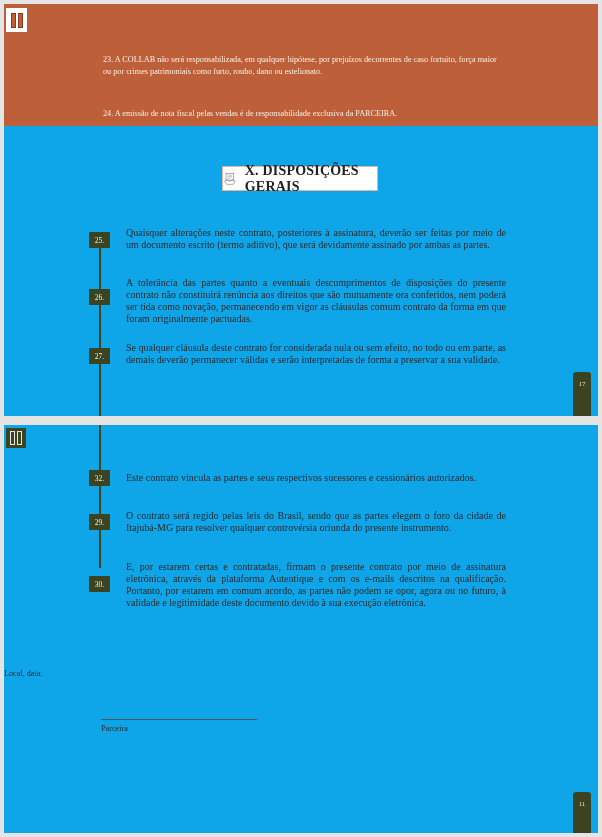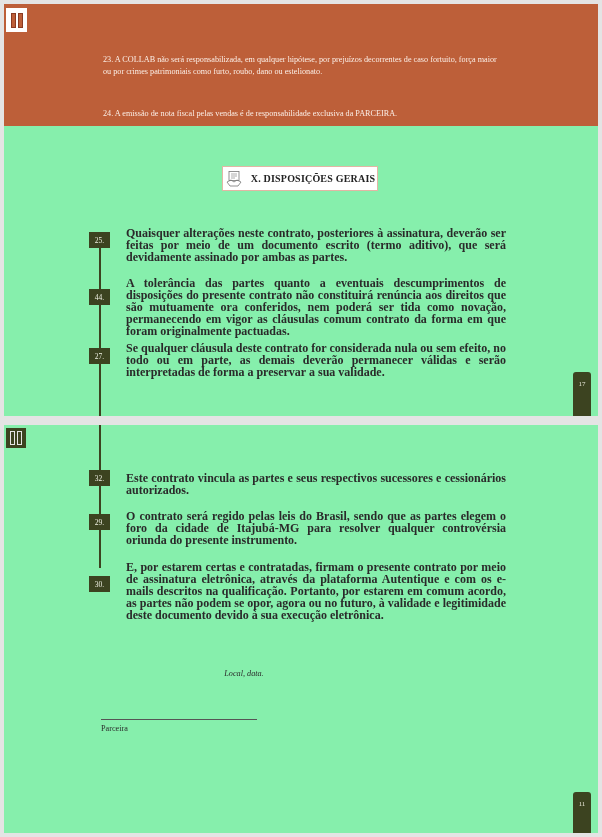--- a/index.html
+++ b/index.html
@@ -4,21 +4,21 @@
 <style>
   html, body { margin: 0; padding: 0; }
   body {
     width: 602px; height: 837px; overflow: hidden;
     background: #e4e4e4;
     font-family: "Liberation Serif", "DejaVu Serif", serif;
     color: #2b2b2b;
     position: relative;
   }
   .page {
-    position: absolute; left: 4px; width: 594px; background: #86efac;
+    position: absolute; left: 4px; width: 594px; background: #0ea5e9;
     overflow: hidden;
   }
   #page10 { top: 4px; height: 412px; }
   #page11 { top: 425px; height: 408px; }
 
   .orange-band {
     position: absolute; left: 0; top: 0; width: 594px; height: 122px;
     background: #bd5f39;
   }
   .logo-box {
@@ -36,47 +36,47 @@
   }
   .band-text.p23 { top: 50px; }
   .band-text.p24 { top: 89px; margin-top: 15px; }
 
   .section-header {
     position: absolute; left: 218px; top: 162px; width: 156px; height: 25px;
     border: 1px solid #e3b6a4; box-sizing: border-box;
     display: flex; align-items: center; justify-content: center; gap: 8px;
     background: #fff;
   }
-  .section-header .title { font-size: 10px; font-weight: bold; color: #222; letter-spacing: 0.2px; }
+  .section-header .title { font-size: 14px; font-weight: bold; color: #222; letter-spacing: 0.2px; }
   .section-icon { width: 18px; height: 18px; }
 
   .timeline-line { position: absolute; width: 2px; background: #3c4320; }
   #page10 .timeline-line { left: 95px; top: 232px; height: 180px; }
   #page11 .timeline-line { left: 95px; top: 0; height: 143px; }
 
   .clause { position: absolute; left: 85px; width: 420px; }
   .clause .num {
     position: absolute; left: 0; width: 21px; height: 16px;
     background: #3c4320; color: #eef0e2; font-size: 7.5px;
     display: flex; align-items: center; justify-content: center; text-align: center;
   }
   .clause .text {
     position: absolute; left: 37px; width: 380px;
-    font-size: 12px; line-height: 12px; text-align: justify; color: #2a2a2a; font-weight: bold;
+    font-size: 10px; line-height: 12px; text-align: justify; color: #2a2a2a;
   }
 
   .page-tab {
     position: absolute; width: 18px; background: #3c4320; color: #e8e8d8;
     font-size: 7px; text-align: center; border-radius: 3px 3px 0 0;
     padding-top: 8px; box-sizing: border-box;
   }
   #page10 .page-tab { left: 569px; top: 368px; height: 44px; }
   #page11 .page-tab { left: 569px; top: 367px; height: 41px; }
 
-  .local-date { position: absolute; left: 0; width: 480px; top: 244px; text-align: center; font-size: 8.2px; font-style: italic; }
+  .local-date { position: absolute; left: 0; width: 480px; top: 244px; font-size: 8.2px; }
   .sig { position: absolute; top: 294px; width: 156px; text-align: left; font-size: 8.2px; }
   .sig .line { border-top: 1px solid #555; margin-bottom: 4px; }
   .sig.left { left: 97px; }
   .sig.right { left: 339px; }
 </style>
 </head>
 <body>
 
 <div class="page" id="page10">
   <div class="orange-band">
@@ -101,21 +101,21 @@
     <span class="title">X. DISPOSIÇÕES GERAIS</span>
   </div>
 
   <div class="timeline-line"></div>
 
   <div class="clause" style="top:226px">
     <div class="num" style="top:2px">25.</div>
     <div class="text" style="top:-3px">Quaisquer alterações neste contrato, posteriores à assinatura, deverão ser feitas por meio de um documento escrito (termo aditivo), que será devidamente assinado por ambas as partes.</div>
   </div>
   <div class="clause" style="top:285px">
-    <div class="num" style="top:0">44.</div>
+    <div class="num" style="top:0">26.</div>
     <div class="text" style="top:-12px">A tolerância das partes quanto a eventuais descumprimentos de disposições do presente contrato não constituirá renúncia aos direitos que são mutuamente ora conferidos, nem poderá ser tida como novação, permanecendo em vigor as cláusulas comum contrato da forma em que foram originalmente pactuadas.</div>
   </div>
   <div class="clause" style="top:344px">
     <div class="num" style="top:0">27.</div>
     <div class="text" style="top:-6px">Se qualquer cláusula deste contrato for considerada nula ou sem efeito, no todo ou em parte, as demais deverão permanecer válidas e serão interpretadas de forma a preservar a sua validade.</div>
   </div>
 
   <div class="page-tab">17</div>
 </div>
 

